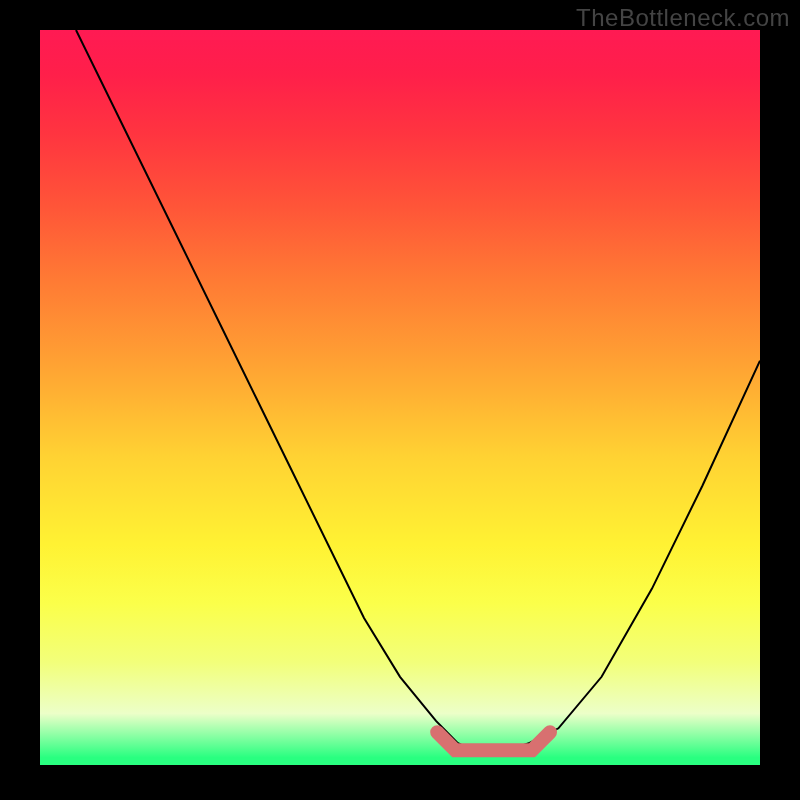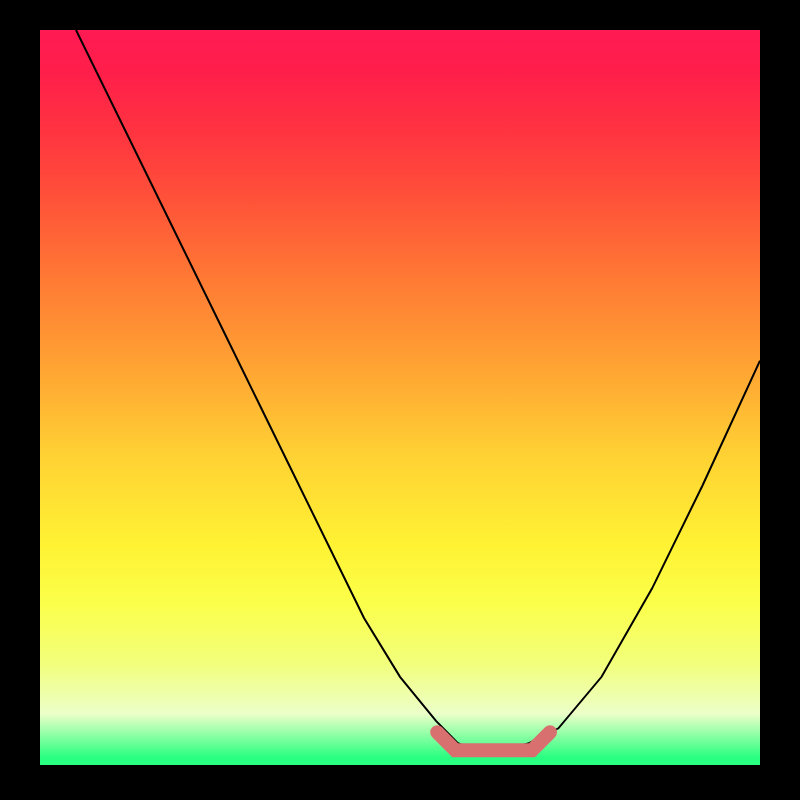--- a/index.html
+++ b/index.html
@@ -70,20 +70,21 @@
     stroke: #d87070;
     stroke-width: 14;
     stroke-linecap: round;
   }
 </style>
 </head>
 <body>
 
 <div class="frame">
 
+  <div class="watermark">TheBottleneck.com</div>
 
   <div class="plot">
     <div class="gradient"></div>
 
     <svg class="curve" viewBox="0 0 720 735" preserveAspectRatio="none">
       <path class="line" d="M36.0 0.0 L72.0 73.5 L108.0 147.0 L144.0 220.5 L180.0 294.0 L216.0 367.5 L252.0 441.0 L288.0 514.5 L324.0 588.0 L360.0 646.8 L396.0 690.9 L417.6 713.0 L432.0 720.3 L446.4 720.3 L468.0 720.3 L489.6 713.0 L518.4 698.3 L561.6 646.8 L612.0 558.6 L662.4 455.7 L720.0 330.7"></path>
       <path class="marker" d="M 397.2 702.3 L 415.2 720.3 L 492.0 720.3 L 510.0 702.3"></path>
     </svg>
   </div>
 

